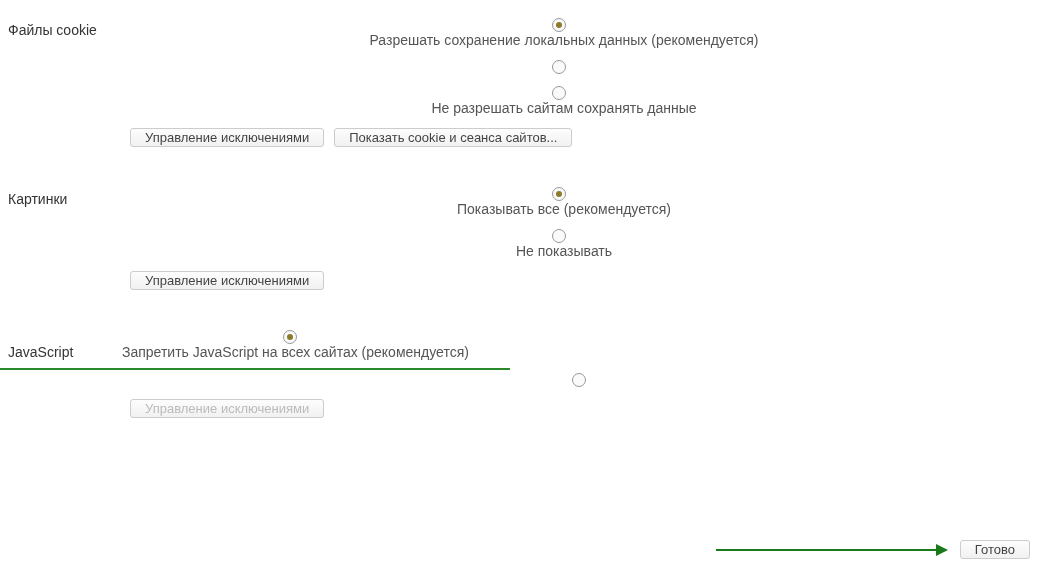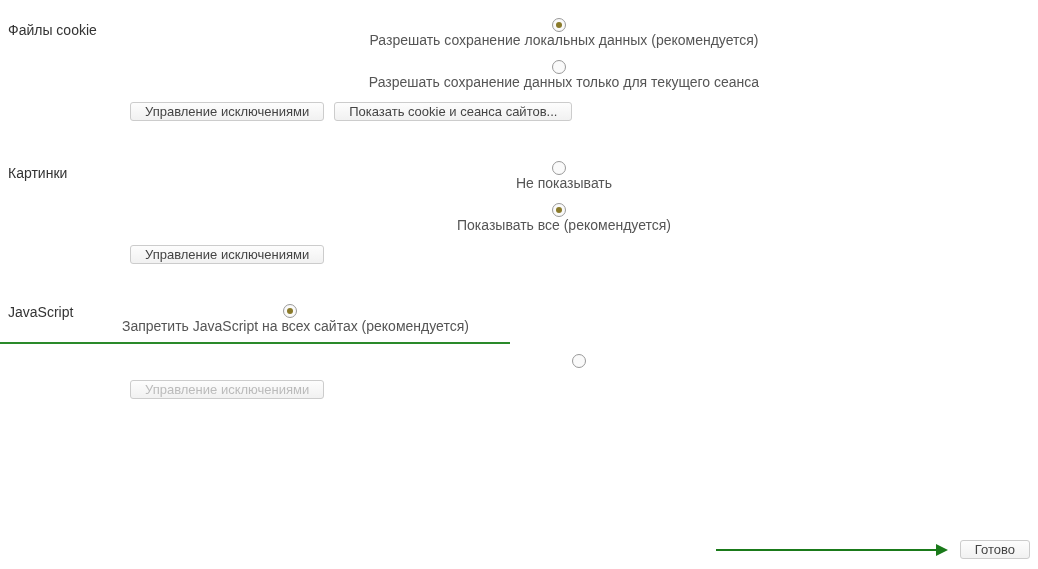--- a/index.html
+++ b/index.html
@@ -103,25 +103,25 @@
     }
     .arrow-head {
       width: 0; height: 0;
       border-top: 6px solid transparent;
       border-bottom: 6px solid transparent;
       border-left: 12px solid #1a7a1a;
     }
     .first-section { padding-top: 18px; }
     .js-green-row {
       display: flex;
-      align-items: flex-start;
+      align-items: flex-end;
       width: 510px;
       border-bottom: 2px solid #2a8a2a;
       padding-bottom: 8px;
-      margin-bottom: 10px;
+      margin-bottom: 3px;
     }
     .js-green-row .left-label {
       width: 122px;
       padding-left: 8px;
       color: #333;
       font-size: 14px;
     }
     .js-indent {
       margin-left: 130px;
     }
@@ -139,39 +139,42 @@
 
 <div class="section first-section">
   <div class="section-label">Файлы cookie</div>
   <div class="section-content">
     <div class="radio-row">
       <span class="radio selected"></span>
       <span class="opt-label">Разрешать сохранение локальных данных (рекомендуется)</span>
     </div>
     <div class="radio-row">
       <span class="radio"></span>
-      <span class="opt-label">Разрешать сохранение данных только для текущего сеанса</span>
+    </div>
+    <div class="radio-row">
+      <span class="radio"></span>
+      <span class="opt-label">Не разрешать сайтам сохранять данные</span>
     </div>
     <div class="btn-row">
       <button class="btn">Управление исключениями</button>
       <button class="btn">Показать cookie и сеанса сайтов...</button>
     </div>
   </div>
 </div>
 
 <div class="section">
   <div class="section-label">Картинки</div>
   <div class="section-content">
     <div class="radio-row">
-      <span class="radio"></span>
-      <span class="opt-label">Не показывать</span>
-    </div>
-    <div class="radio-row">
       <span class="radio selected"></span>
       <span class="opt-label">Показывать все (рекомендуется)</span>
+    </div>
+    <div class="radio-row">
+      <span class="radio"></span>
+      <span class="opt-label">Не показывать</span>
     </div>
     <div class="btn-row">
       <button class="btn">Управление исключениями</button>
     </div>
   </div>
 </div>
 
 <div style="margin-bottom:40px;">
   <div class="js-green-row">
     <div class="left-label">JavaScript</div>

